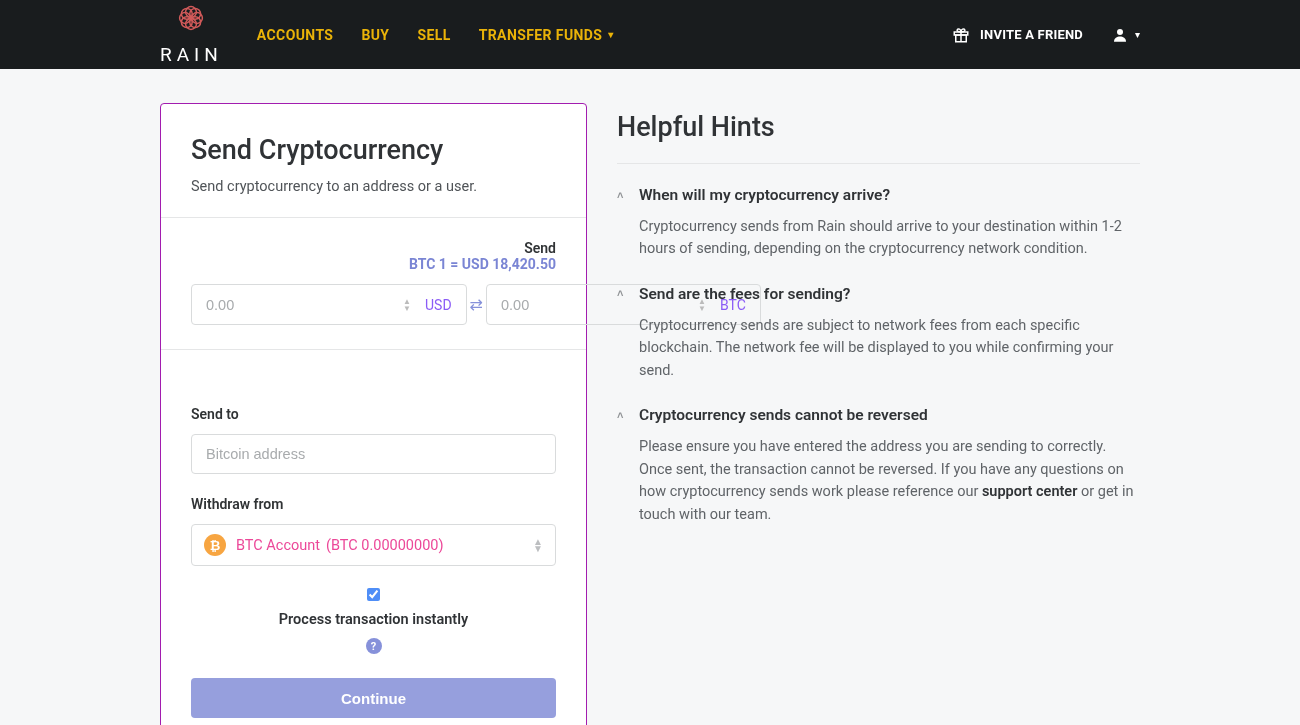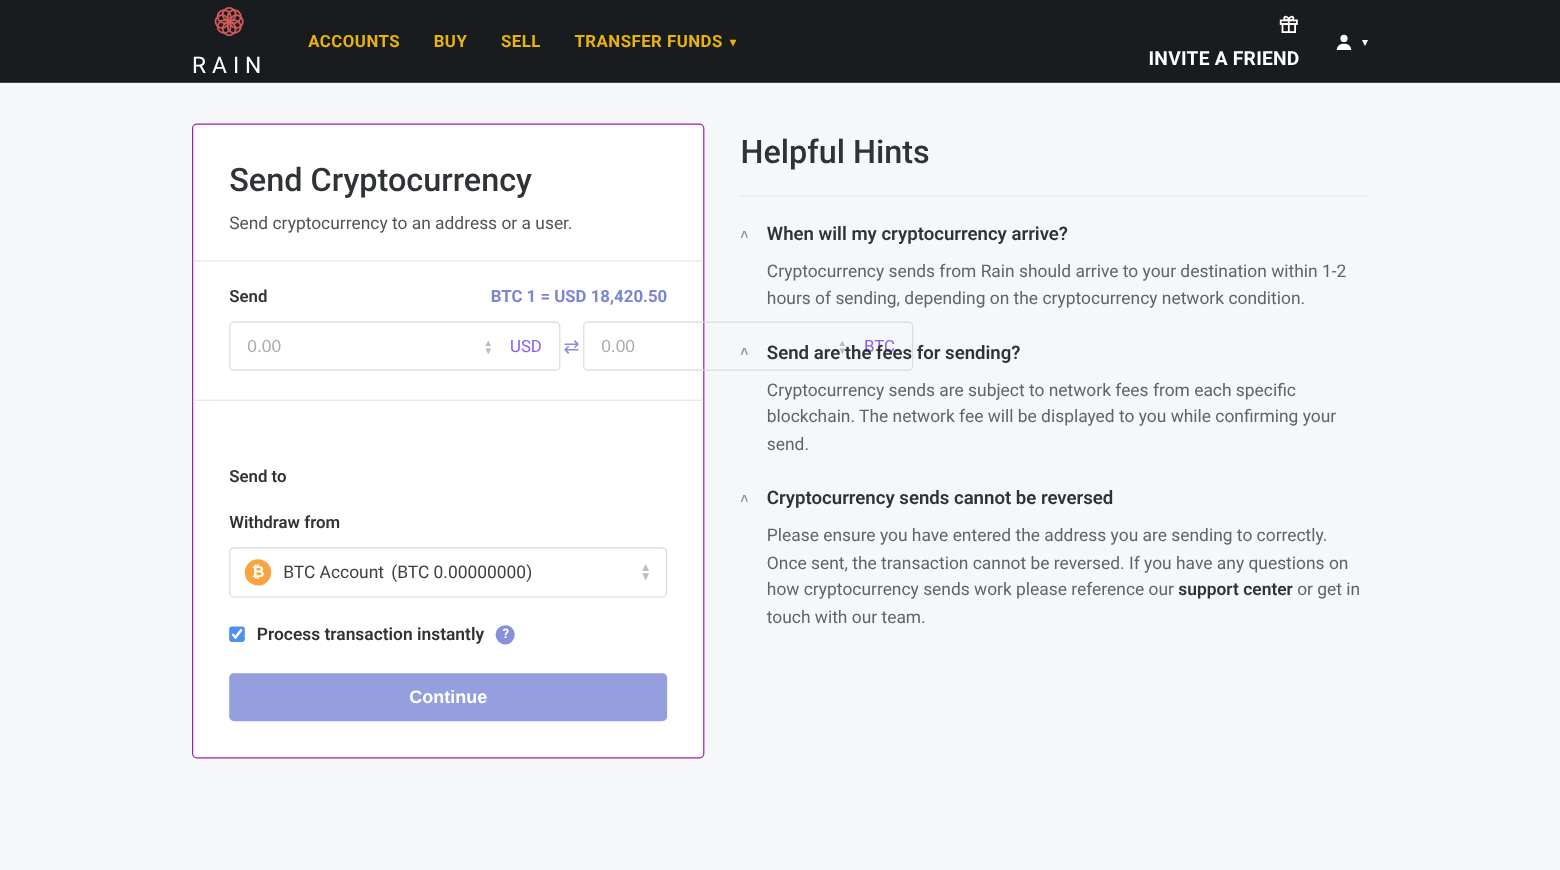--- a/index.html
+++ b/index.html
@@ -4,46 +4,46 @@
 <style>
   * { box-sizing: border-box; margin: 0; padding: 0; }
   body { font-family: -apple-system, BlinkMacSystemFont, "Segoe UI", Roboto, "Helvetica Neue", Arial, sans-serif; background: #f6f7f8; color: #303336; width: 1300px; height: 725px; overflow: hidden; }
   
   .navbar { background: #191c1e; height: 69px; display: flex; align-items: center; padding: 0 160px; }
   .logo { display: flex; align-items: center; gap: 10px; margin-right: 34px; flex-direction: column; }
   .logo-text { color: #fff; font-size: 19px; letter-spacing: 5px; font-weight: 400; }
   .nav-items { display: flex; gap: 28px; }
   .nav-item { color: #eab308; font-size: 14px; font-weight: 700; letter-spacing: 0.4px; cursor: pointer; display: flex; align-items: center; gap: 6px; }
   .nav-right { margin-left: auto; display: flex; align-items: center; gap: 28px; }
-  .invite { display: flex; align-items: flex-end; gap: 10px; color: #fff; font-size: 16px; font-weight: 700; letter-spacing: 0.2px; cursor: pointer; flex-direction: column; }
+  .invite { display: flex; align-items: center; gap: 10px; color: #fff; font-size: 13px; font-weight: 700; letter-spacing: 0.2px; cursor: pointer; }
   .user-menu { display: flex; align-items: center; gap: 6px; color: #fff; cursor: pointer; }
 
   .container { display: flex; padding: 34px 160px 0; gap: 30px; }
   .card { background: #fff; border: 1px solid #a21caf; border-radius: 4px; width: 427px; }
   .card-header { padding: 30px 30px 22px; }
   .card-title { font-size: 27px; font-weight: 500; color: #303336; margin-bottom: 12px; }
   .card-sub { font-size: 14.5px; color: #505458; }
   .section { padding: 22px 30px 24px; border-top: 1px solid #e5e6e7; }
-  .row-top { display: flex; justify-content: space-between; align-items: flex-end; margin-bottom: 12px; }
+  .row-top { display: flex; justify-content: space-between; align-items: flex-end; margin-bottom: 12px; flex-direction: column; }
   .label { font-size: 14px; font-weight: 600; color: #303335; }
   .rate { font-size: 14px; font-weight: 700; color: #7a85d4; }
   .amount-row { display: flex; align-items: center; gap: 3px; }
   .amount-box { display: flex; align-items: center; border: 1px solid #d9dbdc; border-radius: 4px; height: 41px; flex: 1; }
   .amount-input { flex: 1; border: none; outline: none; padding: 0 10px 0 14px; font-size: 14.5px; color: #303336; background: transparent; height: 100%; }
   .amount-input::placeholder { color: #a8abad; }
   .stepper { display: flex; flex-direction: column; justify-content: center; height: 100%; width: 14px; color: #bbb; font-size: 8px; line-height: 7px; }
   .cur { padding: 0 14px 0 8px; font-size: 14px; color: #8b5cf6; }
   .swap { color: #8691da; font-size: 16px; }
   .text-input { width: 100%; border: 1px solid #d9dbdc; border-radius: 4px; height: 40px; padding: 0 14px; font-size: 14.5px; outline: none; }
   .text-input::placeholder { color: #a8abad; }
   .select-box { display: flex; align-items: center; border: 1px solid #d9dbdc; border-radius: 4px; height: 42px; padding: 0 12px; cursor: pointer; }
   .btc-circle { width: 22px; height: 22px; border-radius: 50%; background: #f7a541; display: flex; align-items: center; justify-content: center; color: #fff; font-size: 13px; font-weight: 700; margin-right: 10px; }
-  .select-text { font-size: 14.5px; color: #404040; }
+  .select-text { font-size: 14.5px; color: #ec4899; }
   .select-caret { margin-left: auto; color: #bcbec0; font-size: 10px; display: flex; flex-direction: column; line-height: 7px; }
-  .checkbox-row { display: flex; align-items: center; gap: 10px; margin-top: 22px; }
+  .checkbox-row { display: flex; align-items: center; gap: 10px; margin-top: 22px; flex-direction: column; }
   .checkbox-row label { font-size: 14.5px; font-weight: 600; color: #303336; }
   .help-circle { width: 16px; height: 16px; border-radius: 50%; background: #8691da; color: #fff; font-size: 11px; display: flex; align-items: center; justify-content: center; font-weight: 700; }
   .continue-btn { width: 100%; height: 40px; background: #969fdd; color: #fff; font-size: 15px; font-weight: 600; border: none; border-radius: 4px; margin-top: 24px; cursor: pointer; }
   .field-block { margin-top: 14px; }
   .field-block .label { display: block; margin-bottom: 12px; }
 
   .hints { flex: 1; padding-top: 8px; }
   .hints-title { font-size: 27px; font-weight: 500; color: #303336; margin-bottom: 20px; }
   .hints-divider { height: 1px; background: #e5e6e7; margin-bottom: 22px; }
   .hint-item { margin-bottom: 24px; }
@@ -128,20 +128,21 @@
               <span>▲</span>
               <span>▼</span>
             </div>
           <span class="cur">BTC</span>
         </div>
       </div>
     </div>
 
     <div class="section" style="padding-top:24px;padding-bottom:30px;">
       <span class="label" style="display:block;margin-bottom:12px;margin-top:32px;">Send to</span>
+      <input class="text-input" placeholder="Bitcoin address" style="">
 
       <div class="field-block" style="margin-top:22px;">
         <span class="label">Withdraw from</span>
         <div class="select-box">
           <div class="btc-circle">₿</div>
           <span class="select-text">BTC Account</span>
           <span class="select-text" style="margin-left:6px;">(BTC 0.00000000)</span>
           <div class="select-caret">
               <span>▲</span>
               <span>▼</span>

